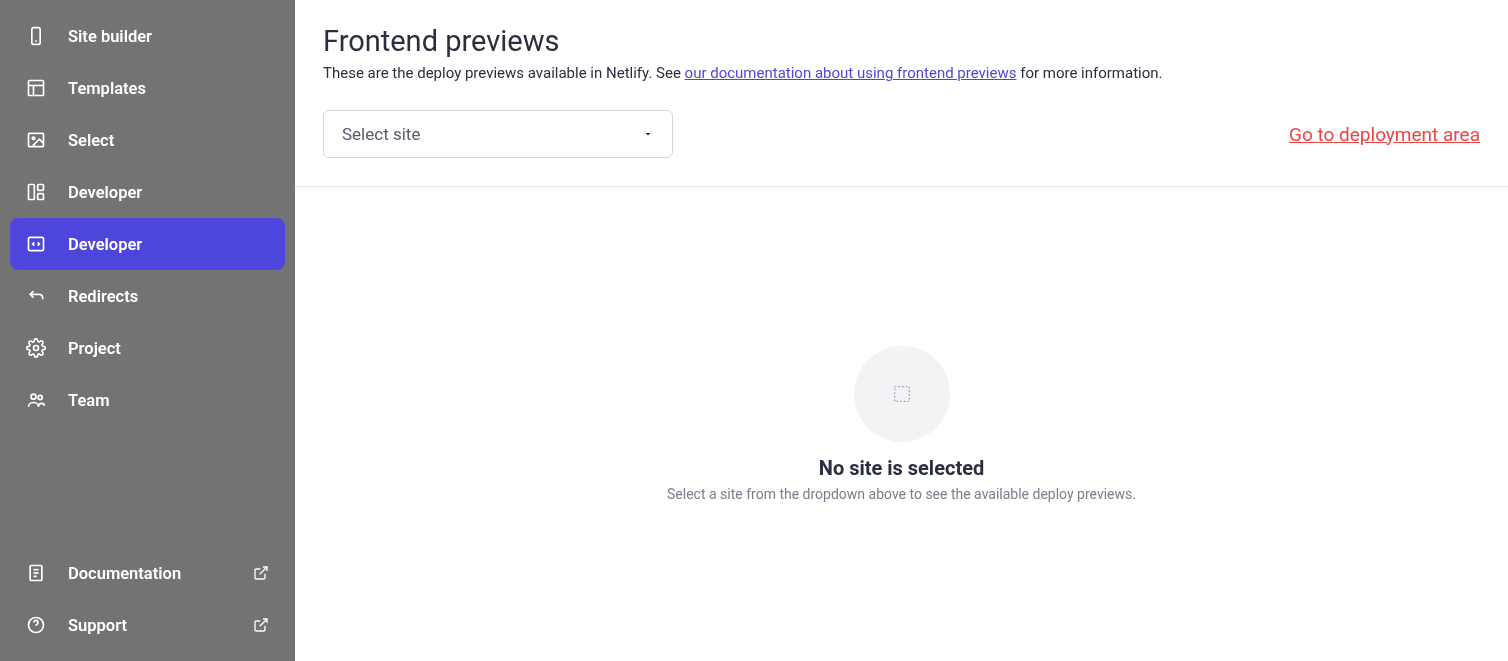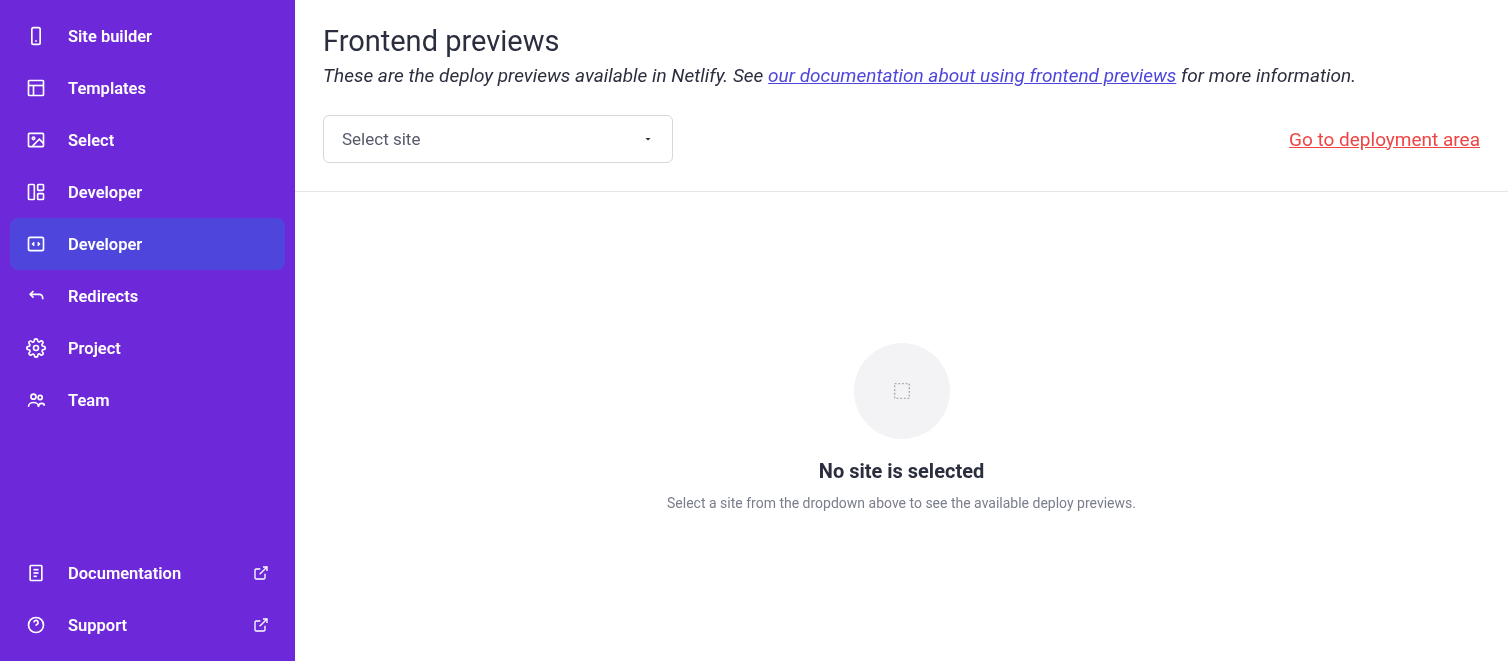--- a/index.html
+++ b/index.html
@@ -6,21 +6,21 @@
     body {
       font-family: -apple-system, BlinkMacSystemFont, 'Segoe UI', Roboto, Helvetica, Arial, sans-serif;
       display: flex;
       width: 1508px;
       height: 661px;
       overflow: hidden;
       background: #fff;
     }
     .sidebar {
       width: 295px;
-      background: #6d28d9;
+      background: #737373;
       display: flex;
       flex-direction: column;
       padding: 10px;
       flex: 0 0 295px;
     }
     .sidebar-upper { flex: 1; }
     .sidebar-item {
       display: flex;
       align-items: center;
       padding: 16px 16px;
@@ -59,23 +59,22 @@
       padding: 24px 28px 28px 28px;
       border-bottom: 1px solid #e6e6ea;
     }
     .page-title {
       font-size: 29px;
       font-weight: 400;
       color: #2b2e3f;
       margin-bottom: 6px;
     }
     .page-desc {
-      font-size: 19px;
+      font-size: 15px;
       color: #2b2e3f;
-      font-style: italic;
     }
     .page-desc a {
       color: #4e46dc;
       text-decoration: underline;
     }
     .controls-row {
       display: flex;
       align-items: center;
       justify-content: space-between;
       margin-top: 28px;
@@ -98,21 +97,21 @@
       color: #ef4444;
       text-decoration: underline;
       font-size: 19px;
     }
     .empty-state {
       flex: 1;
       display: flex;
       flex-direction: column;
       align-items: center;
       justify-content: center;
-      gap: 12px;
+      gap: 6px;
     }
     .empty-circle {
       width: 96px;
       height: 96px;
       border-radius: 50%;
       background: #f3f3f6;
       display: flex;
       align-items: center;
       justify-content: center;
     }

